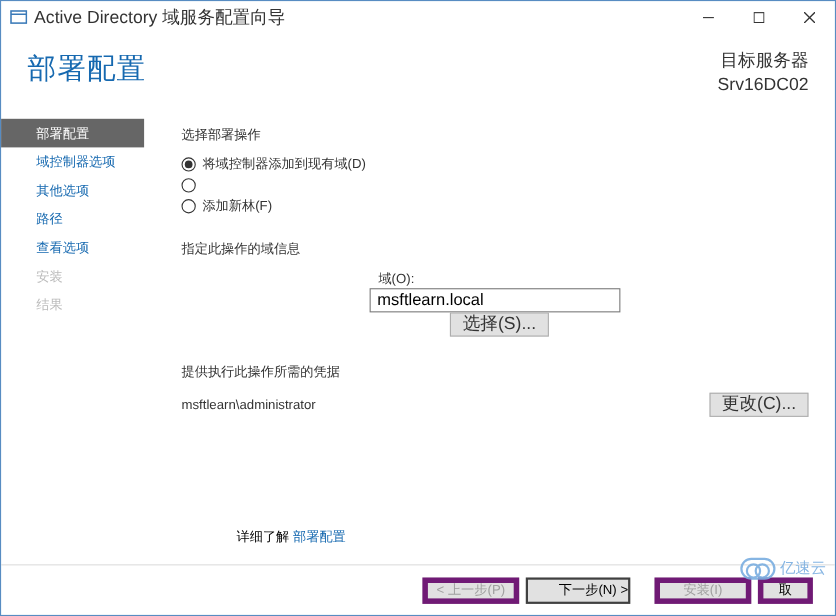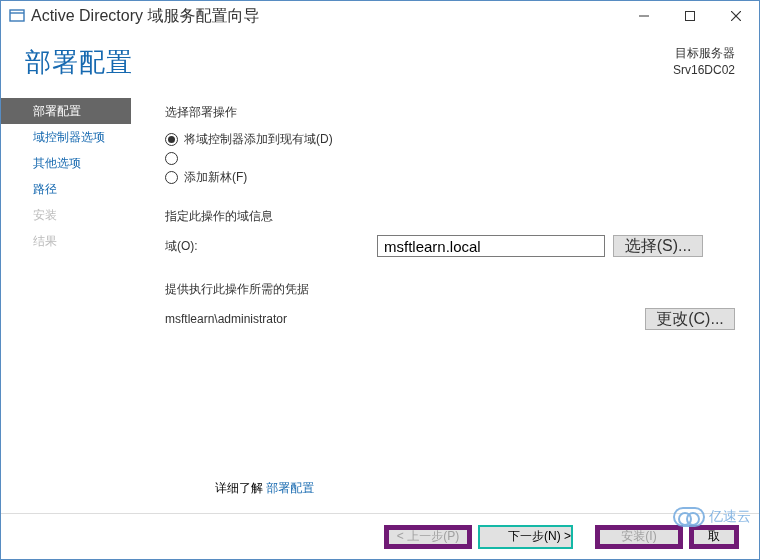--- a/index.html
+++ b/index.html
@@ -6,42 +6,42 @@
   body { margin: 0; background: #fff; }
   .window { width: 760px; height: 560px; border: 1px solid #578cc2; position: relative; background: #fff; display: flex; flex-direction: column; }
   .titlebar { height: 30px; display: flex; align-items: center; justify-content: space-between; padding: 0 0 0 8px; font-size: 16px; color: #333; }
   .titlebar-left { display: flex; align-items: center; gap: 6px; }
   .app-icon { width: 16px; height: 16px; display: flex; align-items: center; justify-content: center; }
   .win-controls { display: flex; }
   .win-btn { width: 46px; height: 30px; display: flex; align-items: center; justify-content: center; font-size: 12px; color: #333; cursor: default; }
   .content { flex: 1; display: flex; flex-direction: column; padding: 0; }
   .header-row { display: flex; justify-content: space-between; align-items: flex-start; padding: 14px 24px 18px 24px; }
   .page-title { font-size: 26px; color: #1669b0; font-weight: 400; letter-spacing: 1px; }
-  .target-box { text-align: right; font-size: 12px; color: #333; line-height: 1.4; }
+  .target-box { text-align: right; font-size: 16px; color: #333; line-height: 1.4; }
   .body-row { flex: 1; display: flex; padding: 0 24px 0 0; }
   .sidebar { width: 180px; padding: 0 0 0 20px; }
   .side-item { height: 26px; line-height: 26px; font-size: 12px; color: #1669b0; padding-left: 12px; cursor: default; }
   .side-item.active { background: #666; color: #fff; margin-left: -20px; padding-left: 32px; width: calc(100% + 20px); }
   .side-item.disabled { color: #bbb; }
   .main { flex: 1; padding: 4px 0 0 34px; font-size: 12px; color: #333; }
   .section-label { margin: 2px 0 10px 0; }
   .radio-row { display: flex; align-items: center; gap: 6px; margin: 4px 0; }
   .radio { width: 13px; height: 13px; border: 1px solid #333; border-radius: 50%; display: flex; align-items: center; justify-content: center; }
   .radio.selected::after { content: ""; width: 7px; height: 7px; background: #333; border-radius: 50%; }
-  .domain-row { display: flex; align-items: center; margin-top: 8px; }
+  .domain-row { display: flex; align-items: center; margin-top: 8px; flex-direction: column; }
   .domain-label { width: 212px; }
   .domain-input { width: 228px; height: 22px; border: 1px solid #7a7a7a; padding: 2px 6px; font-size: 15px; }
   .small-btn { width: 90px; height: 22px; margin-left: 8px; background: #e1e1e1; border: 1px solid #adadad; font-size: 16px; display: flex; align-items: center; justify-content: center; cursor: default; }
   .cred-row { display: flex; align-items: center; margin-top: 6px; gap: 32px; }
   .cred-user { width: 440px; }
   .learn-more { position: absolute; left: 214px; bottom: 62px; font-size: 12px; }
   .learn-more a { color: #1669b0; text-decoration: none; }
   .footer { height: 46px; border-top: 1px solid #ddd; display: flex; align-items: center; justify-content: flex-end; padding: 0 20px; gap: 6px; }
   .nav-btn { min-width: 88px; height: 24px; background: #e1e1e1; border: 5px solid #701a75; font-size: 12px; display: flex; align-items: center; justify-content: center; cursor: default; }
-  .nav-btn.primary { border: 2px solid #14b8a6; padding-left: 28px; }
+  .nav-btn.primary { border: 2px solid #404040; padding-left: 28px; }
   .nav-btn.disabled { color: #a0a0a0; }
   .nav-btn.cancel { min-width: 50px; }
   .watermark { position: absolute; right: 8px; bottom: 32px; font-size: 14px; color: #7aaee0; opacity: 0.9; display: flex; align-items: center; gap: 4px; pointer-events: none; }
   .watermark-logo { width: 32px; height: 20px; border: 2px solid #7aaee0; border-radius: 10px; position: relative; }
   .watermark-logo::before, .watermark-logo::after { content:""; position:absolute; border:2px solid #7aaee0; border-radius:50%; width:10px; height:10px; top:3px; }
   .watermark-logo::before { left:3px; }
   .watermark-logo::after { right:3px; }
 </style>
 </head>
 <body>
@@ -86,20 +86,21 @@
         <div>Srv16DC02</div>
       </div>
     </div>
 
     <div class="body-row">
       <div class="sidebar">
         <div class="side-item active">部署配置</div>
         <div class="side-item">域控制器选项</div>
         <div class="side-item">其他选项</div>
         <div class="side-item">路径</div>
+        <div class="side-item">查看选项</div>
         <div class="side-item disabled">安装</div>
         <div class="side-item disabled">结果</div>
       </div>
 
       <div class="main">
         <div class="section-label">选择部署操作</div>
 
         <div class="radio-row">
           <span class="radio selected"></span>
           <span>将域控制器添加到现有域(D)</span>

